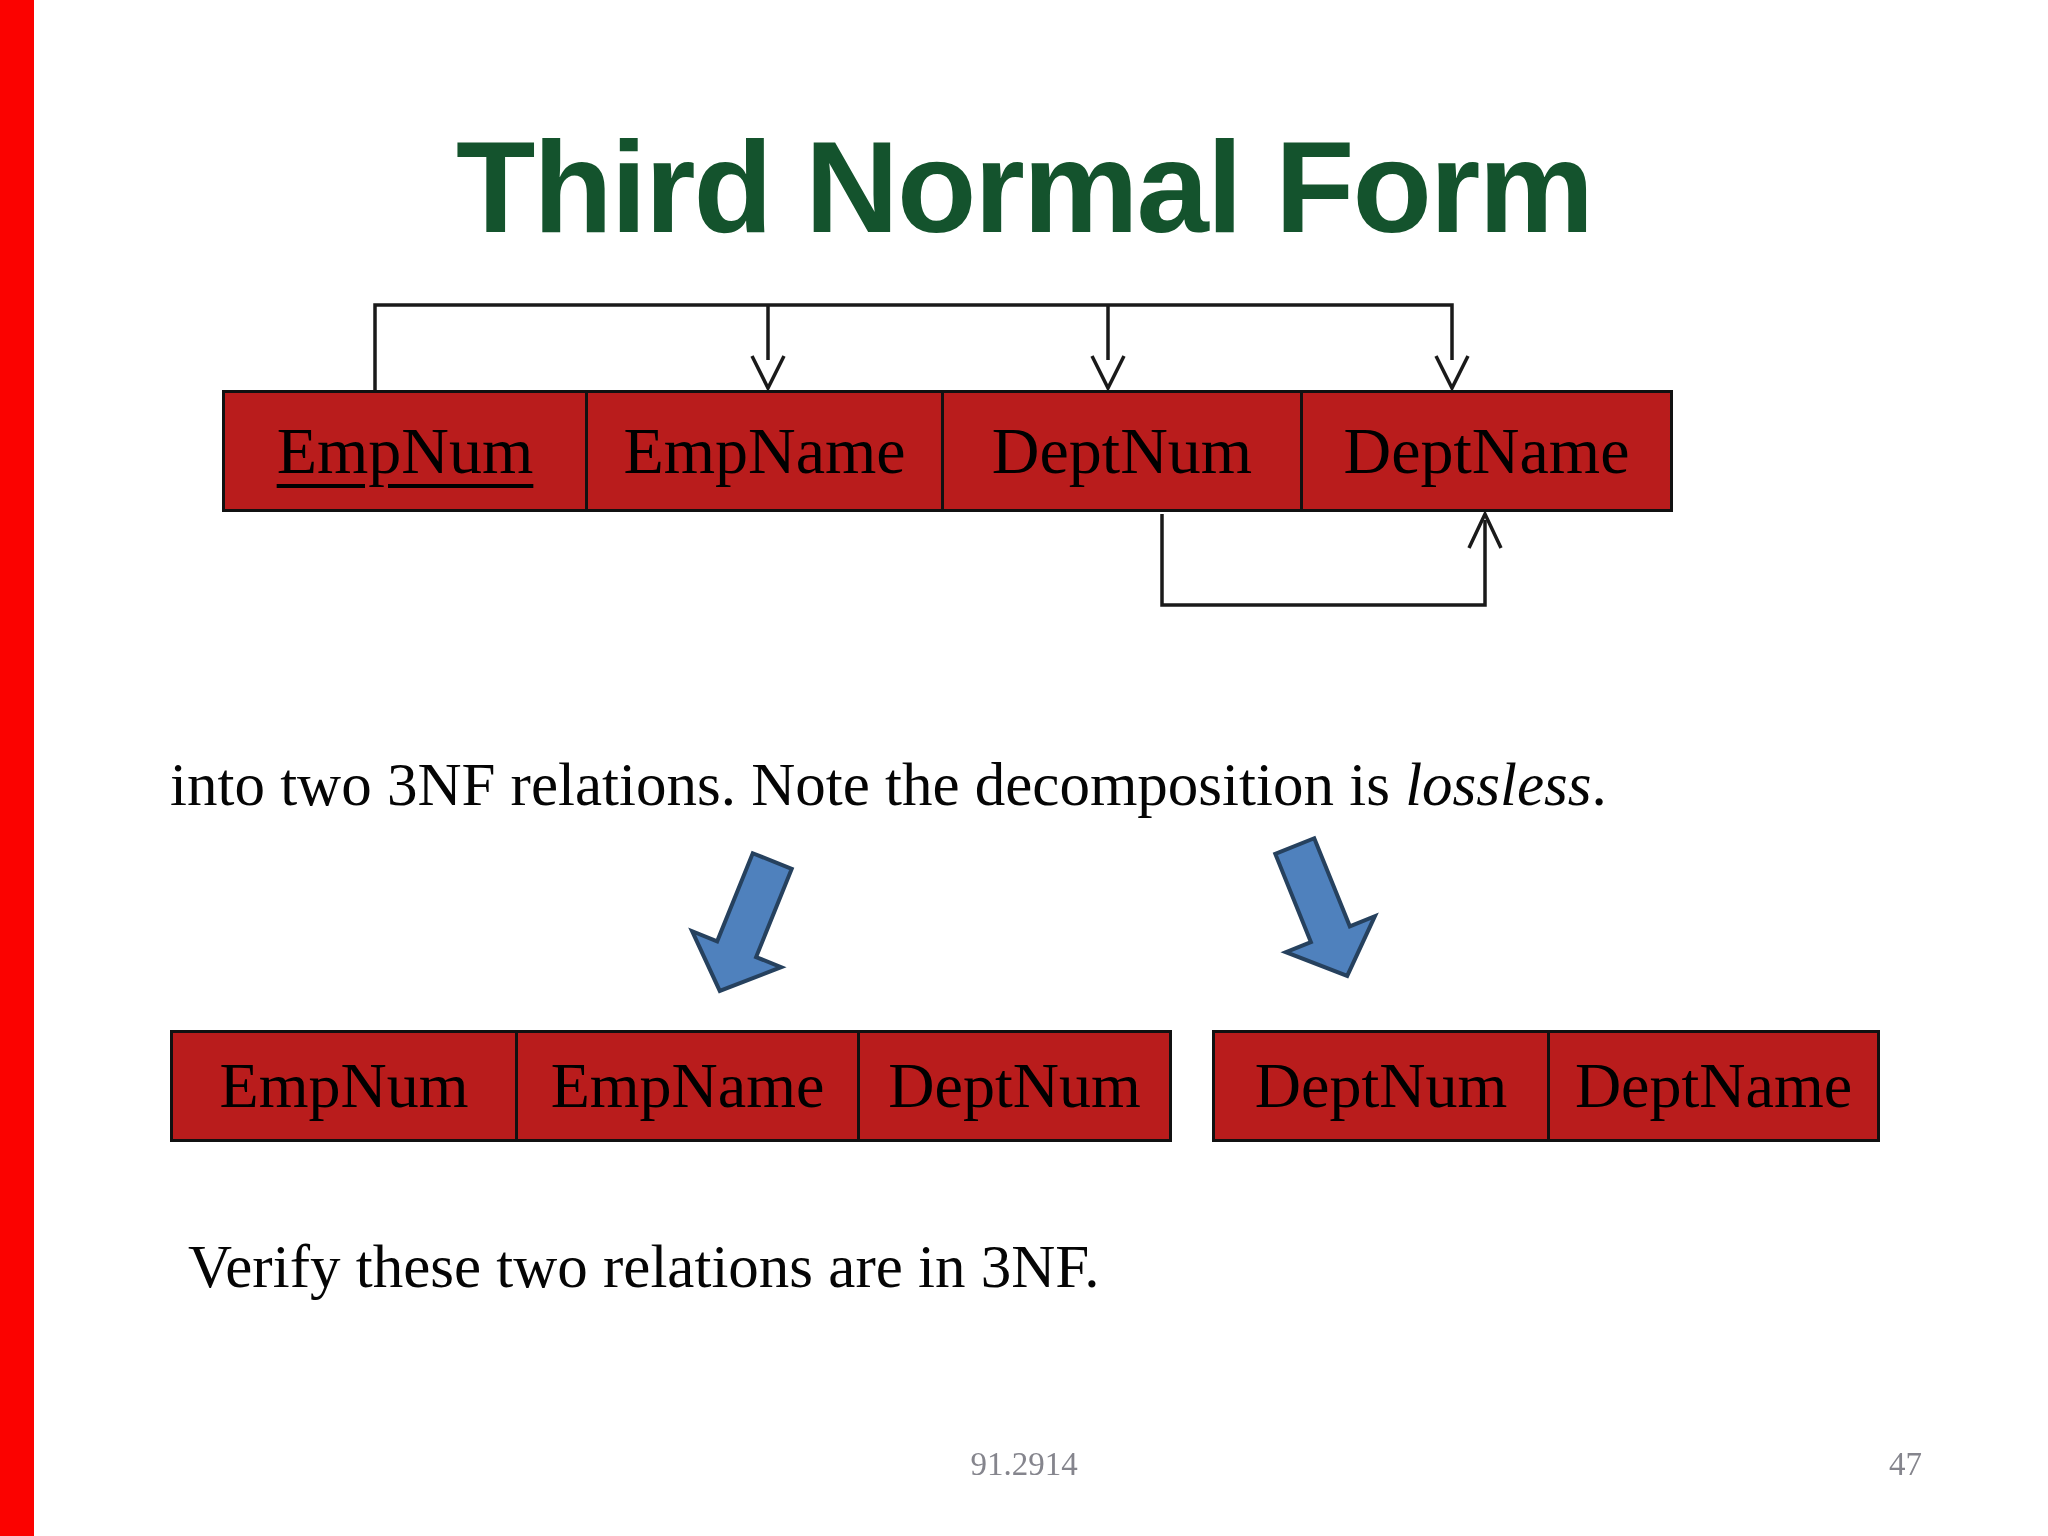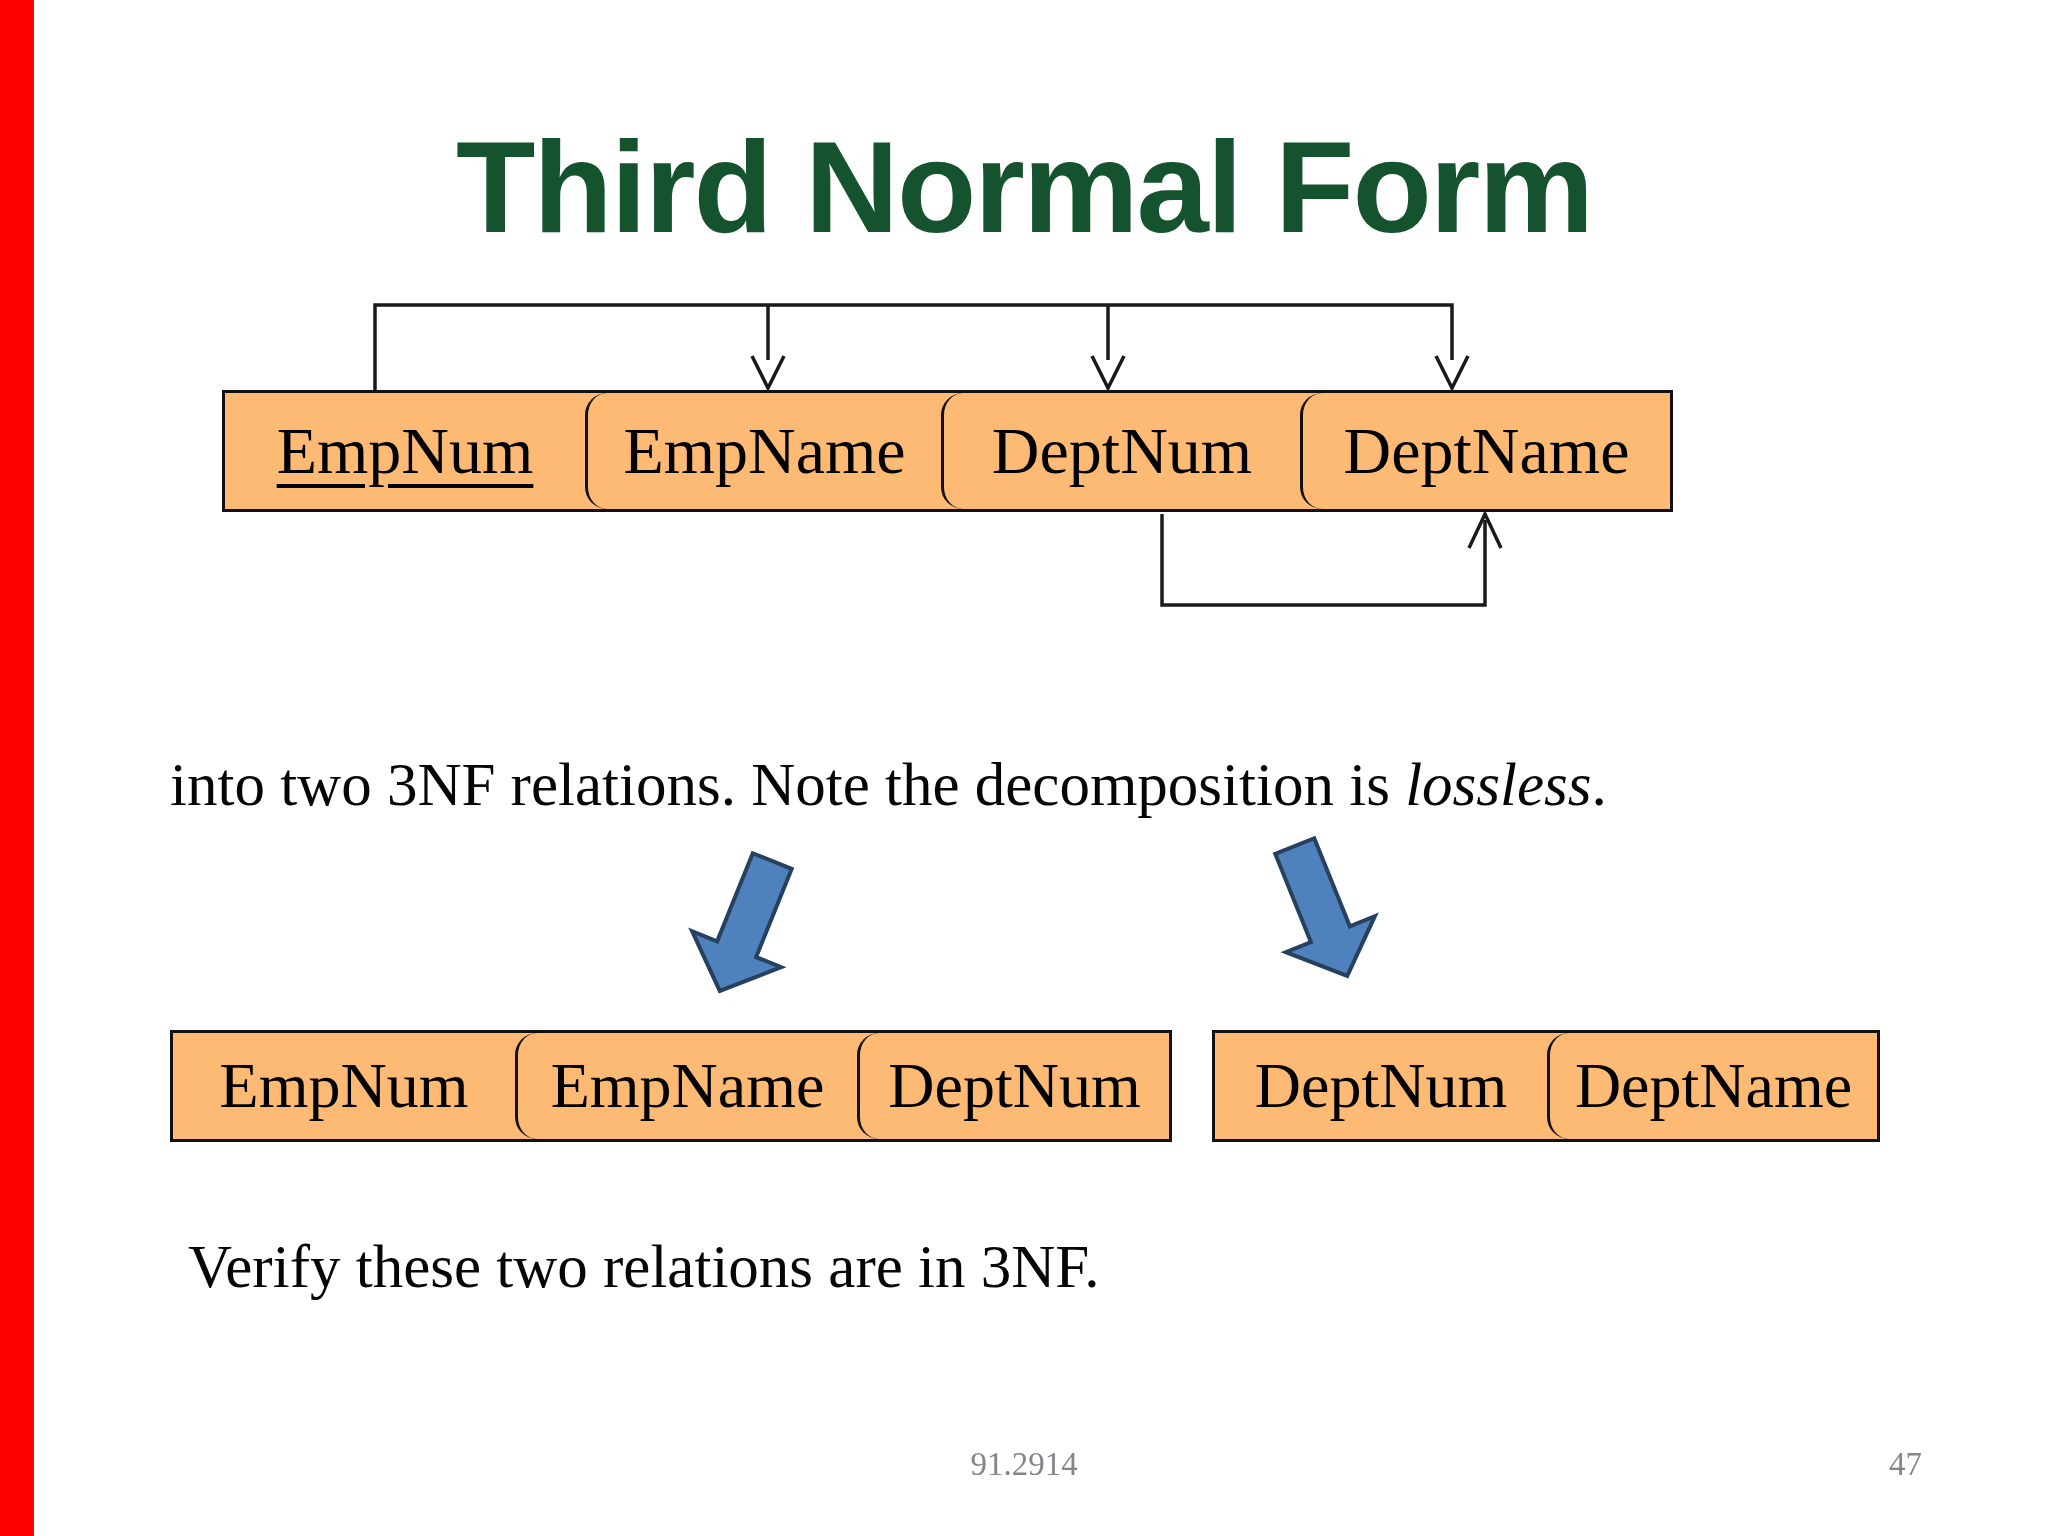--- a/index.html
+++ b/index.html
@@ -26,30 +26,30 @@
     white-space:nowrap;
   }
   .connector-layer{
     position:absolute;left:0;top:0;width:2048px;height:1536px;
     pointer-events:none;
   }
   .fd-row{
     position:absolute;
     display:flex;
     border:3px solid #111;
-    background:#fdba74;
+    background:#b91c1c;
     box-sizing:border-box;
   }
   .fd-row .cell{
     display:flex;align-items:center;justify-content:center;
     box-sizing:border-box;
     font-family:"Liberation Serif", serif;
     white-space:nowrap;
   }
-  .fd-row .cell + .cell{border-left:3px solid #111;border-radius:22px;}
+  .fd-row .cell + .cell{border-left:3px solid #111;}
   #main-table{left:222px;top:390px;width:1451px;height:122px;font-size:66px;}
   #main-table .cell:nth-child(1){width:360px;}
   #main-table .cell:nth-child(2){width:356px;}
   #main-table .cell:nth-child(3){width:359px;}
   #main-table .cell:nth-child(4){flex:1;}
   .keyattr{text-decoration:underline;text-decoration-thickness:4px;text-underline-offset:11px;}
   #left-table{left:170px;top:1030px;width:1002px;height:112px;font-size:64px;}
   #left-table .cell:nth-child(1){width:342px;}
   #left-table .cell:nth-child(2){width:342px;}
   #left-table .cell:nth-child(3){flex:1;}

